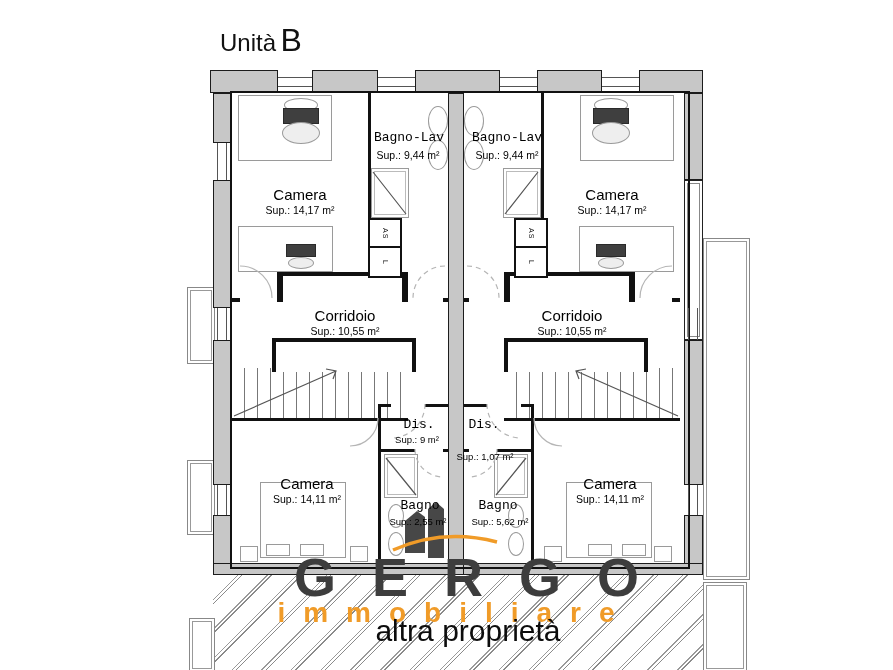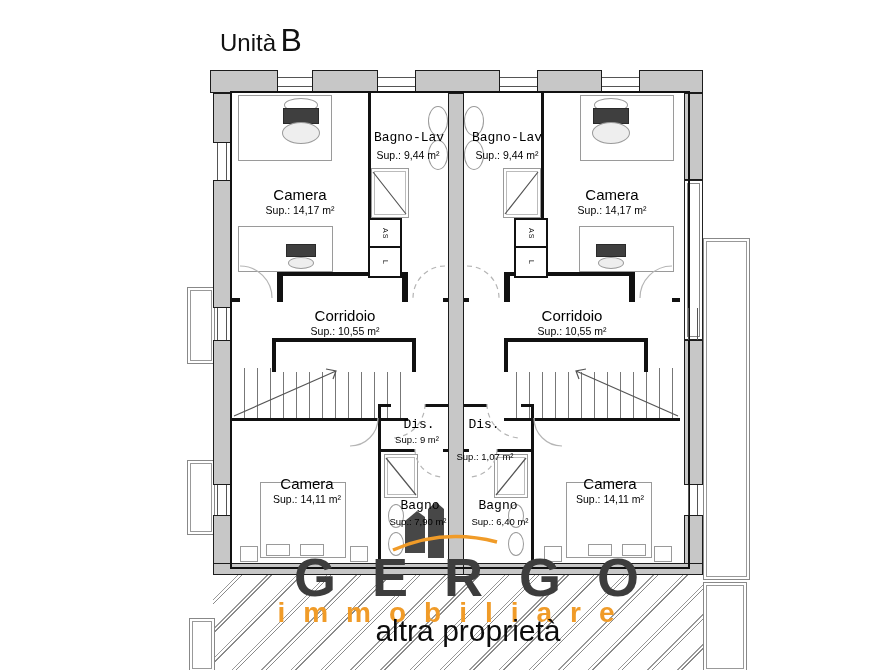--- a/index.html
+++ b/index.html
@@ -193,34 +193,34 @@
 
   <div class="label room-name" style="left:250px;top:187px;width:100px;">Camera</div>
   <div class="label room-area" style="left:250px;top:205px;width:100px;">Sup.: 14,17 m²</div>
   <div class="label room-name-sm" style="left:372px;top:131px;width:74px;">Bagno-Lav</div>
   <div class="label room-area" style="left:368px;top:150px;width:80px;">Sup.: 9,44 m²</div>
   <div class="label room-name" style="left:295px;top:308px;width:100px;">Corridoio</div>
   <div class="label room-area" style="left:295px;top:326px;width:100px;">Sup.: 10,55 m²</div>
   <div class="label room-name-sm" style="left:399px;top:418px;width:40px;">Dis.</div>
   <div class="label room-area" style="left:384px;top:435px;width:66px;font-size:9.5px;">Sup.: 9 m²</div>
   <div class="label room-name-sm" style="left:385px;top:499px;width:70px;">Bagno</div>
-  <div class="label room-area" style="left:378px;top:517px;width:80px;font-size:9.5px;">Sup.: 7,90 m²</div>
+  <div class="label room-area" style="left:378px;top:517px;width:80px;font-size:9.5px;">Sup.: 2,55 m²</div>
   <div class="label room-name" style="left:257px;top:476px;width:100px;">Camera</div>
   <div class="label room-area" style="left:257px;top:494px;width:100px;">Sup.: 14,11 m²</div>
 
   <div class="label room-name" style="left:562px;top:187px;width:100px;">Camera</div>
   <div class="label room-area" style="left:562px;top:205px;width:100px;">Sup.: 14,17 m²</div>
   <div class="label room-name-sm" style="left:470px;top:131px;width:74px;">Bagno-Lav</div>
   <div class="label room-area" style="left:467px;top:150px;width:80px;">Sup.: 9,44 m²</div>
   <div class="label room-name" style="left:522px;top:308px;width:100px;">Corridoio</div>
   <div class="label room-area" style="left:522px;top:326px;width:100px;">Sup.: 10,55 m²</div>
   <div class="label room-name-sm" style="left:464px;top:418px;width:40px;">Dis.</div>
   <div class="label room-area" style="left:452px;top:418px;width:66px;font-size:9.5px;margin-top:34px;">Sup.: 1,07 m²</div>
   <div class="label room-name-sm" style="left:463px;top:499px;width:70px;">Bagno</div>
-  <div class="label room-area" style="left:460px;top:517px;width:80px;font-size:9.5px;">Sup.: 6,40 m²</div>
+  <div class="label room-area" style="left:460px;top:517px;width:80px;font-size:9.5px;">Sup.: 5,62 m²</div>
   <div class="label room-name" style="left:560px;top:476px;width:100px;">Camera</div>
   <div class="label room-area" style="left:560px;top:494px;width:100px;">Sup.: 14,11 m²</div>
 
   <div class="brand">GERGO</div>
   <div class="tagline">immobiliare</div>
   <div class="note">altra proprietà</div>
 
 </div>
 
 </body></html>

